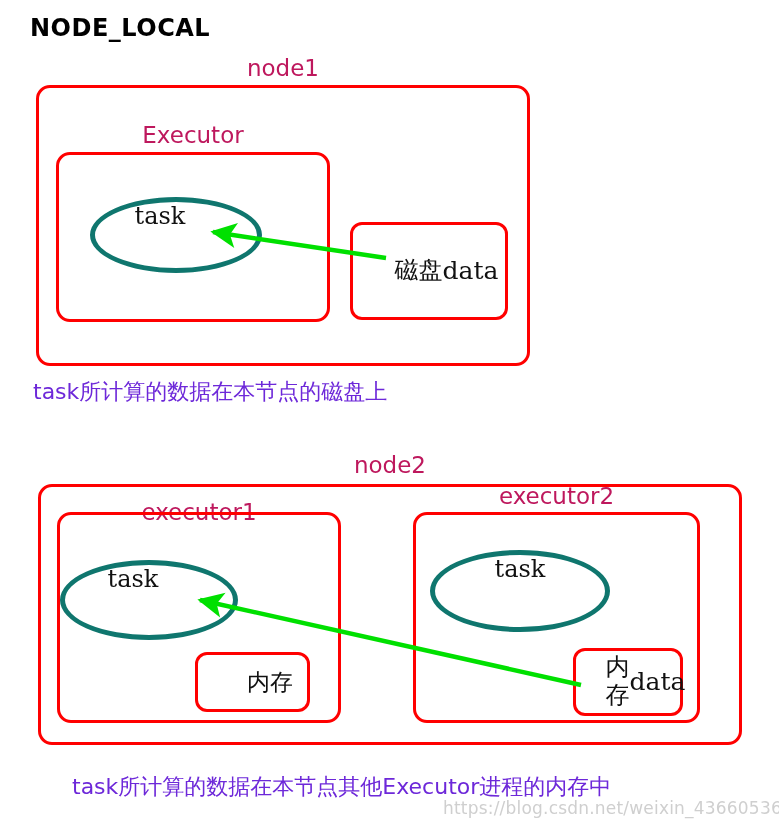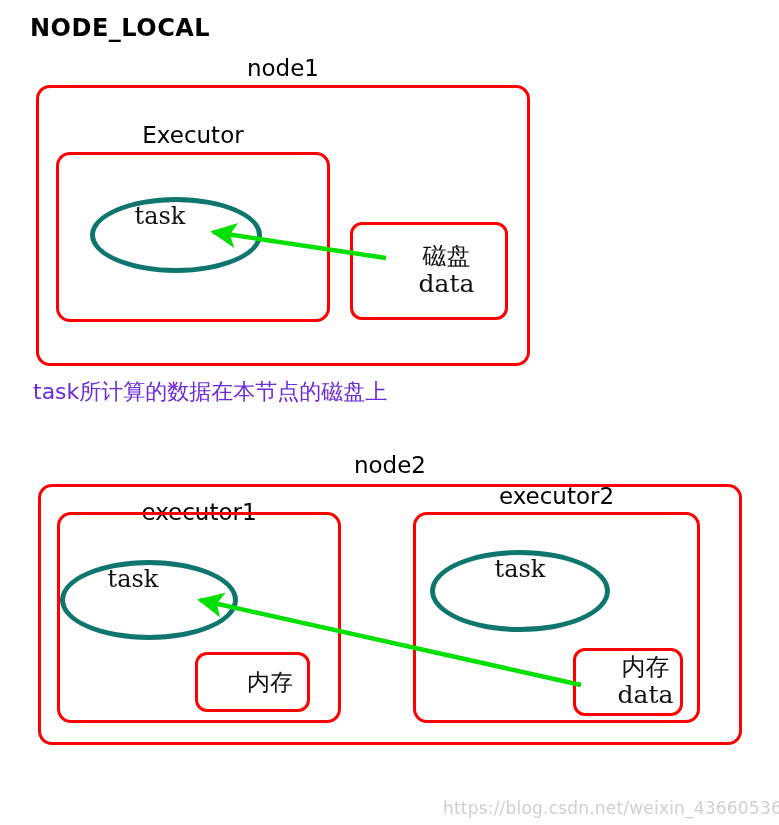--- a/index.html
+++ b/index.html
@@ -40,21 +40,21 @@
     border-radius: 14px;
     background: transparent;
     box-sizing: border-box;
   }
   .box-thin {
     border-width: 3px;
   }
 
   
   .box-label {
-    color: #000000;
+    color: #be185d;
     font-size: 23px;
     font-family: "DejaVu Sans", sans-serif;
     white-space: nowrap;
     text-align: center;
   }
 
   
   .ellipse {
     border: 5px solid #0f766e;
     border-radius: 50%;
@@ -69,21 +69,20 @@
     position: relative;
     left: -16px;
   }
 
   
   .store {
     border: 3px solid #ff0000;
     border-radius: 12px;
     box-sizing: border-box;
     display: flex;
-    flex-direction: column;
     align-items: center;
     justify-content: center;
     line-height: 1.15;
     padding-left: 35px;
   }
   .store .cn {
     font-size: 24px;
     color: #111;
     font-family: "DejaVu Sans", sans-serif;
   }
@@ -168,20 +167,21 @@
 
   <div class="abs store single" style="left:195px; top:652px; width:115px; height:60px;">
     <div class="cn">内存</div>
   </div>
 
   <div class="abs store" style="left:573px; top:648px; width:110px; height:68px;">
     <div class="cn">内存</div>
     <div class="en">data</div>
   </div>
 
+  <div class="abs caption" style="left:72px; top:772px;">task所计算的数据在本节点其他Executor进程的内存中</div>
 
   <div class="abs watermark">https://blog.csdn.net/weixin_43660536</div>
 
   <svg class="arrows" viewBox="0 0 779 825">
     <defs>
       <marker id="ah" markerWidth="7" markerHeight="7" refX="5.6" refY="3.1" orient="auto" markerUnits="strokeWidth">
         <path d="M0.4,0.3 L6.2,3.1 L0.4,5.9 L1.8,3.1 Z" fill="#00e000"></path>
       </marker>
     </defs>
 

